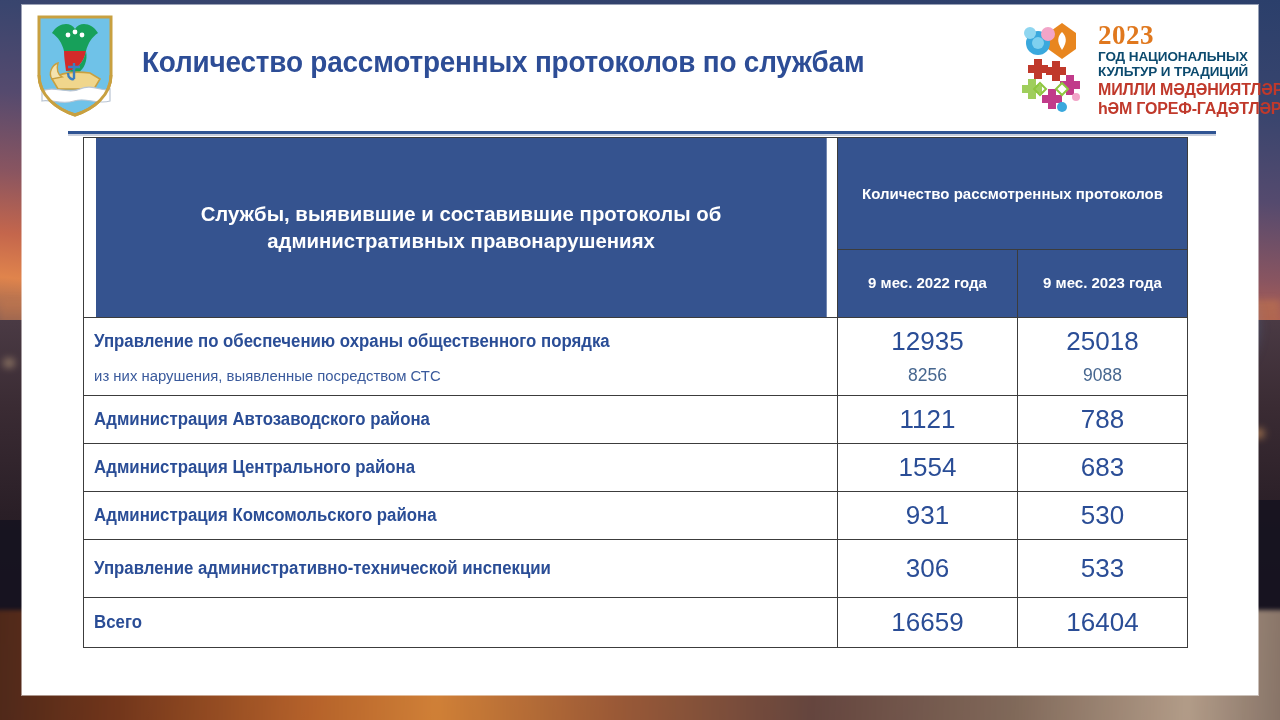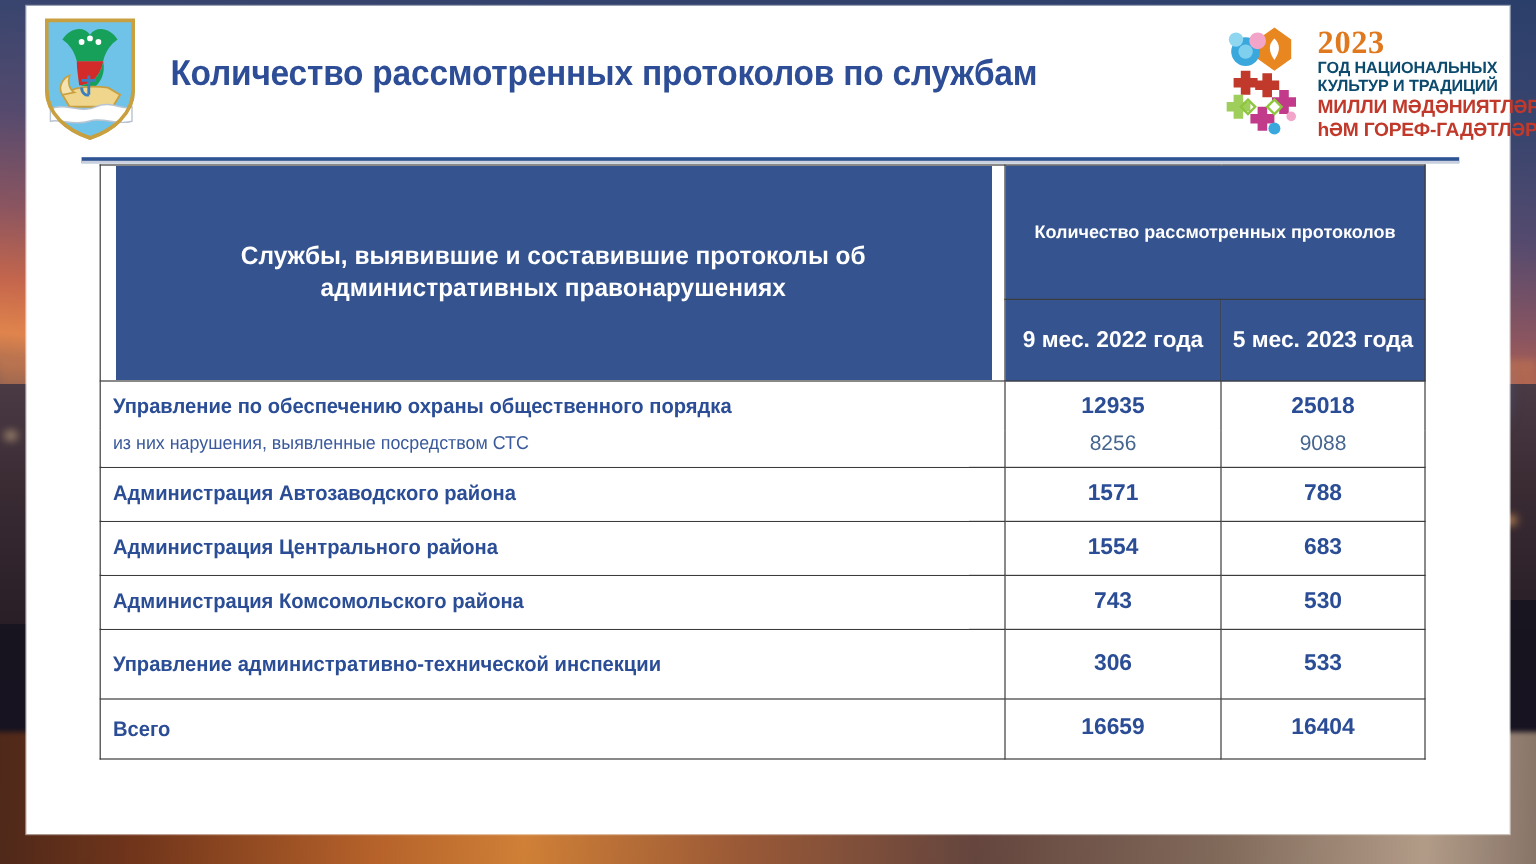--- a/index.html
+++ b/index.html
@@ -112,30 +112,30 @@
   thead th {
     background:#35538f; color:#ffffff;
     font-weight:bold; text-align:center;
     font-family:"Liberation Sans", sans-serif;
   }
   th.h-name {
     font-size:21px; line-height:1.28; padding:10px 14px;
     transform:scaleX(.97);
   }
   th.h-group { font-size:15px; line-height:1.3; padding:8px 6px; height:112px; }
-  th.h-sub   { font-size:19px; line-height:1.25; padding:8px 4px; height:68px; }
+  th.h-sub   { font-size:15px; line-height:1.25; padding:8px 4px; height:68px; }
 
   tbody td { background:#ffffff; color:#2a4d96; }
   td.name {
     font-size:17.5px; font-weight:bold; padding:10px 8px 10px 10px;
     transform:scaleX(.96); transform-origin:left center;
     white-space:nowrap;
   }
   td.val {
-    font-size:19px; font-weight:bold; text-align:center; padding:8px 4px;
+    font-size:26px; font-weight:normal; text-align:center; padding:8px 4px;
   }
   tr.r-tall td { height:45px; }
   tr.r-first td { height:39px; border-bottom:none; }
   tr.r-sub td   { height:30px; border-top:none; }
   tr.r-sub td.name {
     font-weight:normal; font-size:15.5px; color:#3a5a9c;
     padding-top:0; padding-bottom:8px;
   }
   tr.r-sub td.val {
     font-weight:normal; font-size:17.5px; color:#46668f; padding-top:0;margin-top:16px;
@@ -222,47 +222,47 @@
           <col class="c-v1">
           <col class="c-v2">
       </colgroup>
       <thead>
         <tr>
           <th class="h-name" rowspan="2">Службы, выявившие и составившие протоколы об административных правонарушениях</th>
           <th class="h-group" colspan="2">Количество рассмотренных протоколов</th>
         </tr>
         <tr>
           <th class="h-sub">9 мес. 2022 года</th>
-          <th class="h-sub">5 мес. 2023 года</th>
+          <th class="h-sub">9 мес. 2023 года</th>
         </tr>
       </thead>
       <tbody id="tbody">
           <tr class="r-first">
             <td class="name">Управление по обеспечению охраны общественного порядка</td>
             <td class="val">12935</td>
             <td class="val">25018</td>
           </tr>
           <tr class="r-sub">
             <td class="name">из них нарушения, выявленные посредством СТС</td>
             <td class="val">8256</td>
             <td class="val">9088</td>
           </tr>
           <tr class="r-tall">
             <td class="name">Администрация Автозаводского района</td>
-            <td class="val">1571</td>
+            <td class="val">1121</td>
             <td class="val">788</td>
           </tr>
           <tr class="r-tall">
             <td class="name">Администрация Центрального района</td>
             <td class="val">1554</td>
             <td class="val">683</td>
           </tr>
           <tr class="r-tall">
             <td class="name">Администрация Комсомольского района</td>
-            <td class="val">743</td>
+            <td class="val">931</td>
             <td class="val">530</td>
           </tr>
           <tr class="r-big">
             <td class="name">Управление административно-технической инспекции</td>
             <td class="val">306</td>
             <td class="val">533</td>
           </tr>
           <tr class="r-total">
             <td class="name">Всего</td>
             <td class="val">16659</td>

